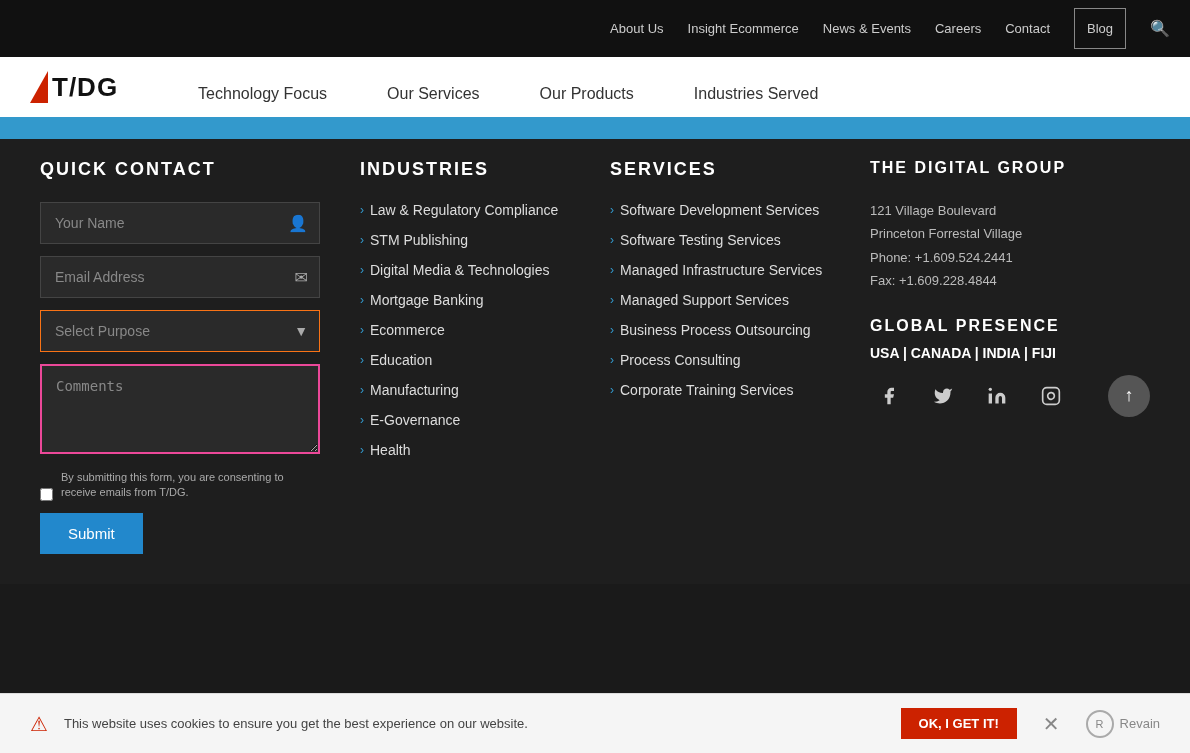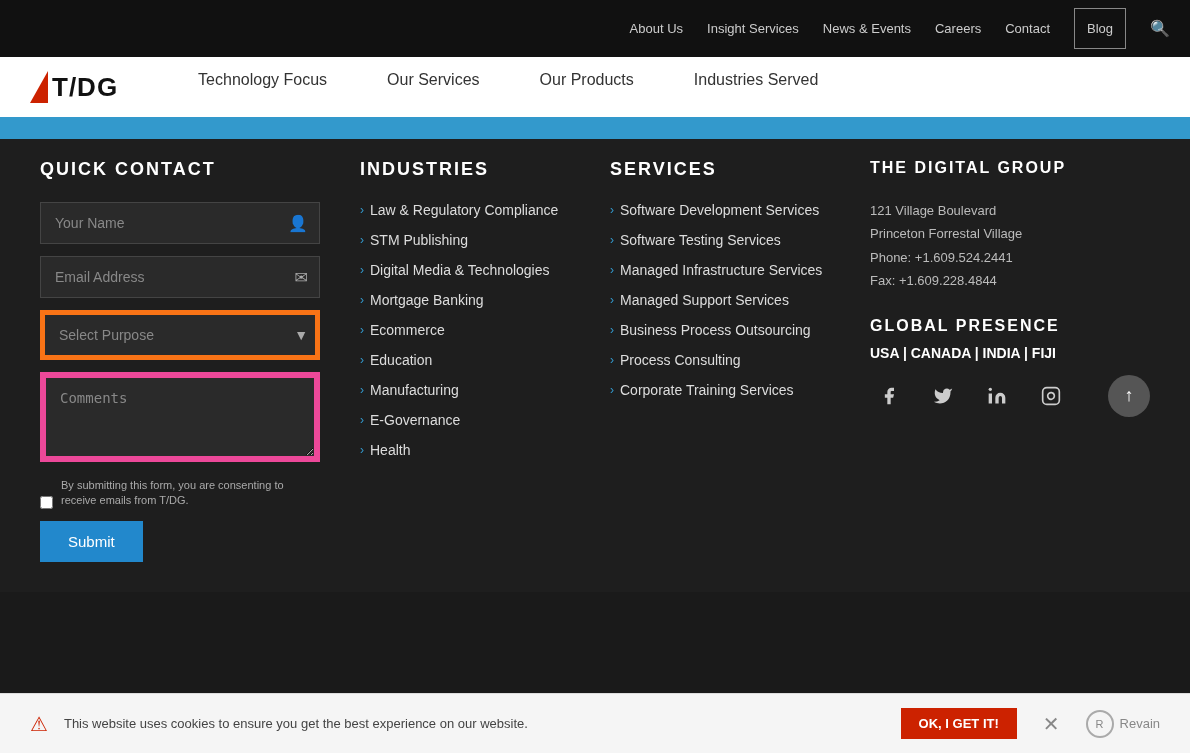--- a/index.html
+++ b/index.html
@@ -26,21 +26,21 @@
       padding: 12px 12px;
       font-size: 13px;
       cursor: pointer;
     }
     .top-bar .search-icon { color: #ccc; font-size: 16px; cursor: pointer; }
 
     
     .main-nav {
       background: #fff;
       display: flex;
-      align-items: flex-start;
+      align-items: flex-end;
       padding: 14px 30px;
       gap: 0;
     }
     .logo {
       display: flex;
       align-items: center;
       gap: 4px;
       margin-right: 80px;
     }
     .logo-triangle {
@@ -117,41 +117,41 @@
       font-size: 16px;
     }
     .select-wrapper {
       position: relative;
       width: 100%;
     }
     .form-select {
       width: 100%;
       padding: 12px 40px 12px 14px;
       background: #2a2a2a;
-      border: 5px solid #f97316;
+      border: 1px solid #f97316;
       color: #888;
       font-size: 14px;
       outline: none;
       appearance: none;
       cursor: pointer;
     }
     .select-arrow {
       position: absolute;
       right: 12px;
       top: 50%;
       transform: translateY(-50%);
       color: #aaa;
       font-size: 14px;
       pointer-events: none;
     }
     .form-textarea {
       width: 100%;
       padding: 12px 14px;
       background: #2a2a2a;
-      border: 6px solid #ec4899;
+      border: 2px solid #ec4899;
       color: #aaa;
       font-size: 14px;
       outline: none;
       resize: vertical;
       height: 90px;
     }
     .form-textarea::placeholder { color: #888; }
     .consent-row {
       display: flex;
       align-items: flex-end;
@@ -286,21 +286,21 @@
       font-size: 11px;
       color: #888;
     }
     .revain-text { font-size: 13px; color: #888; }
   </style>
 </head>
 <body>
 
 <div class="top-bar">
   <a>About Us</a>
-  <a>Insight Services</a>
+  <a>Insight Ecommerce</a>
   <a>News &amp; Events</a>
   <a>Careers</a>
   <a>Contact</a>
   <button class="blog-btn">Blog</button>
   <span class="search-icon">🔍</span>
 </div>
 
 <nav class="main-nav">
   <div class="logo">
     <div class="logo-triangle"></div>

